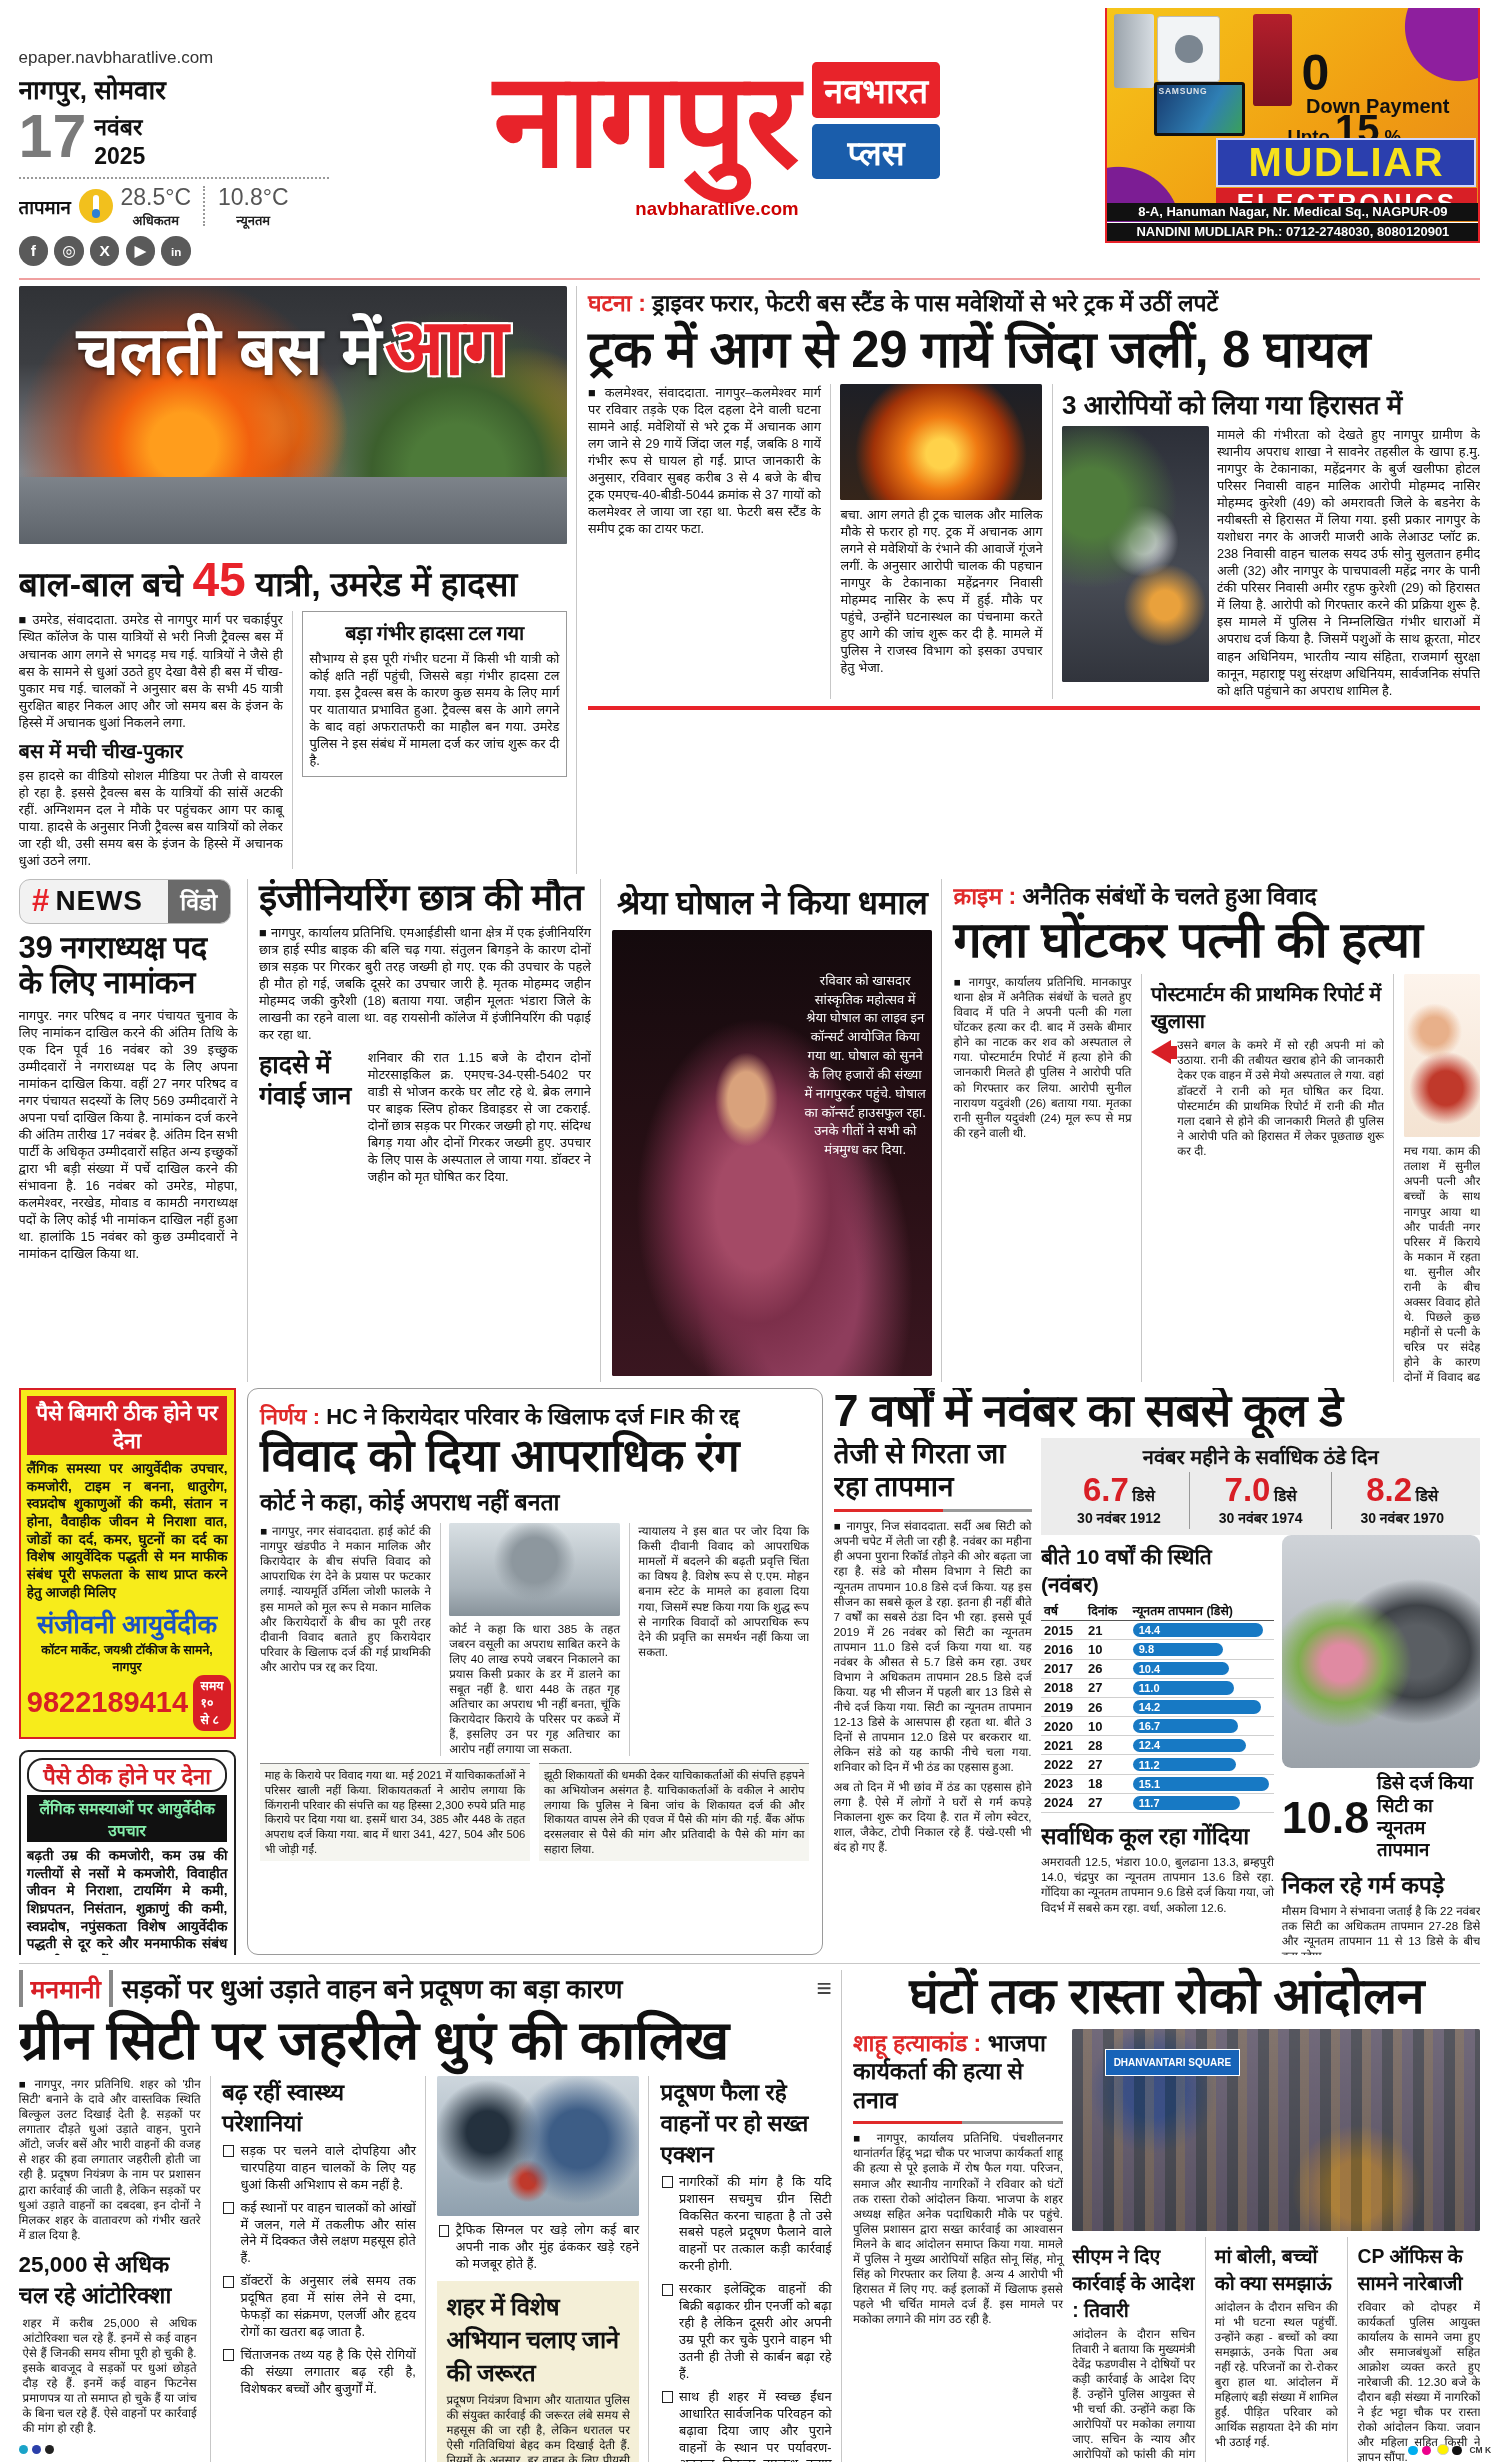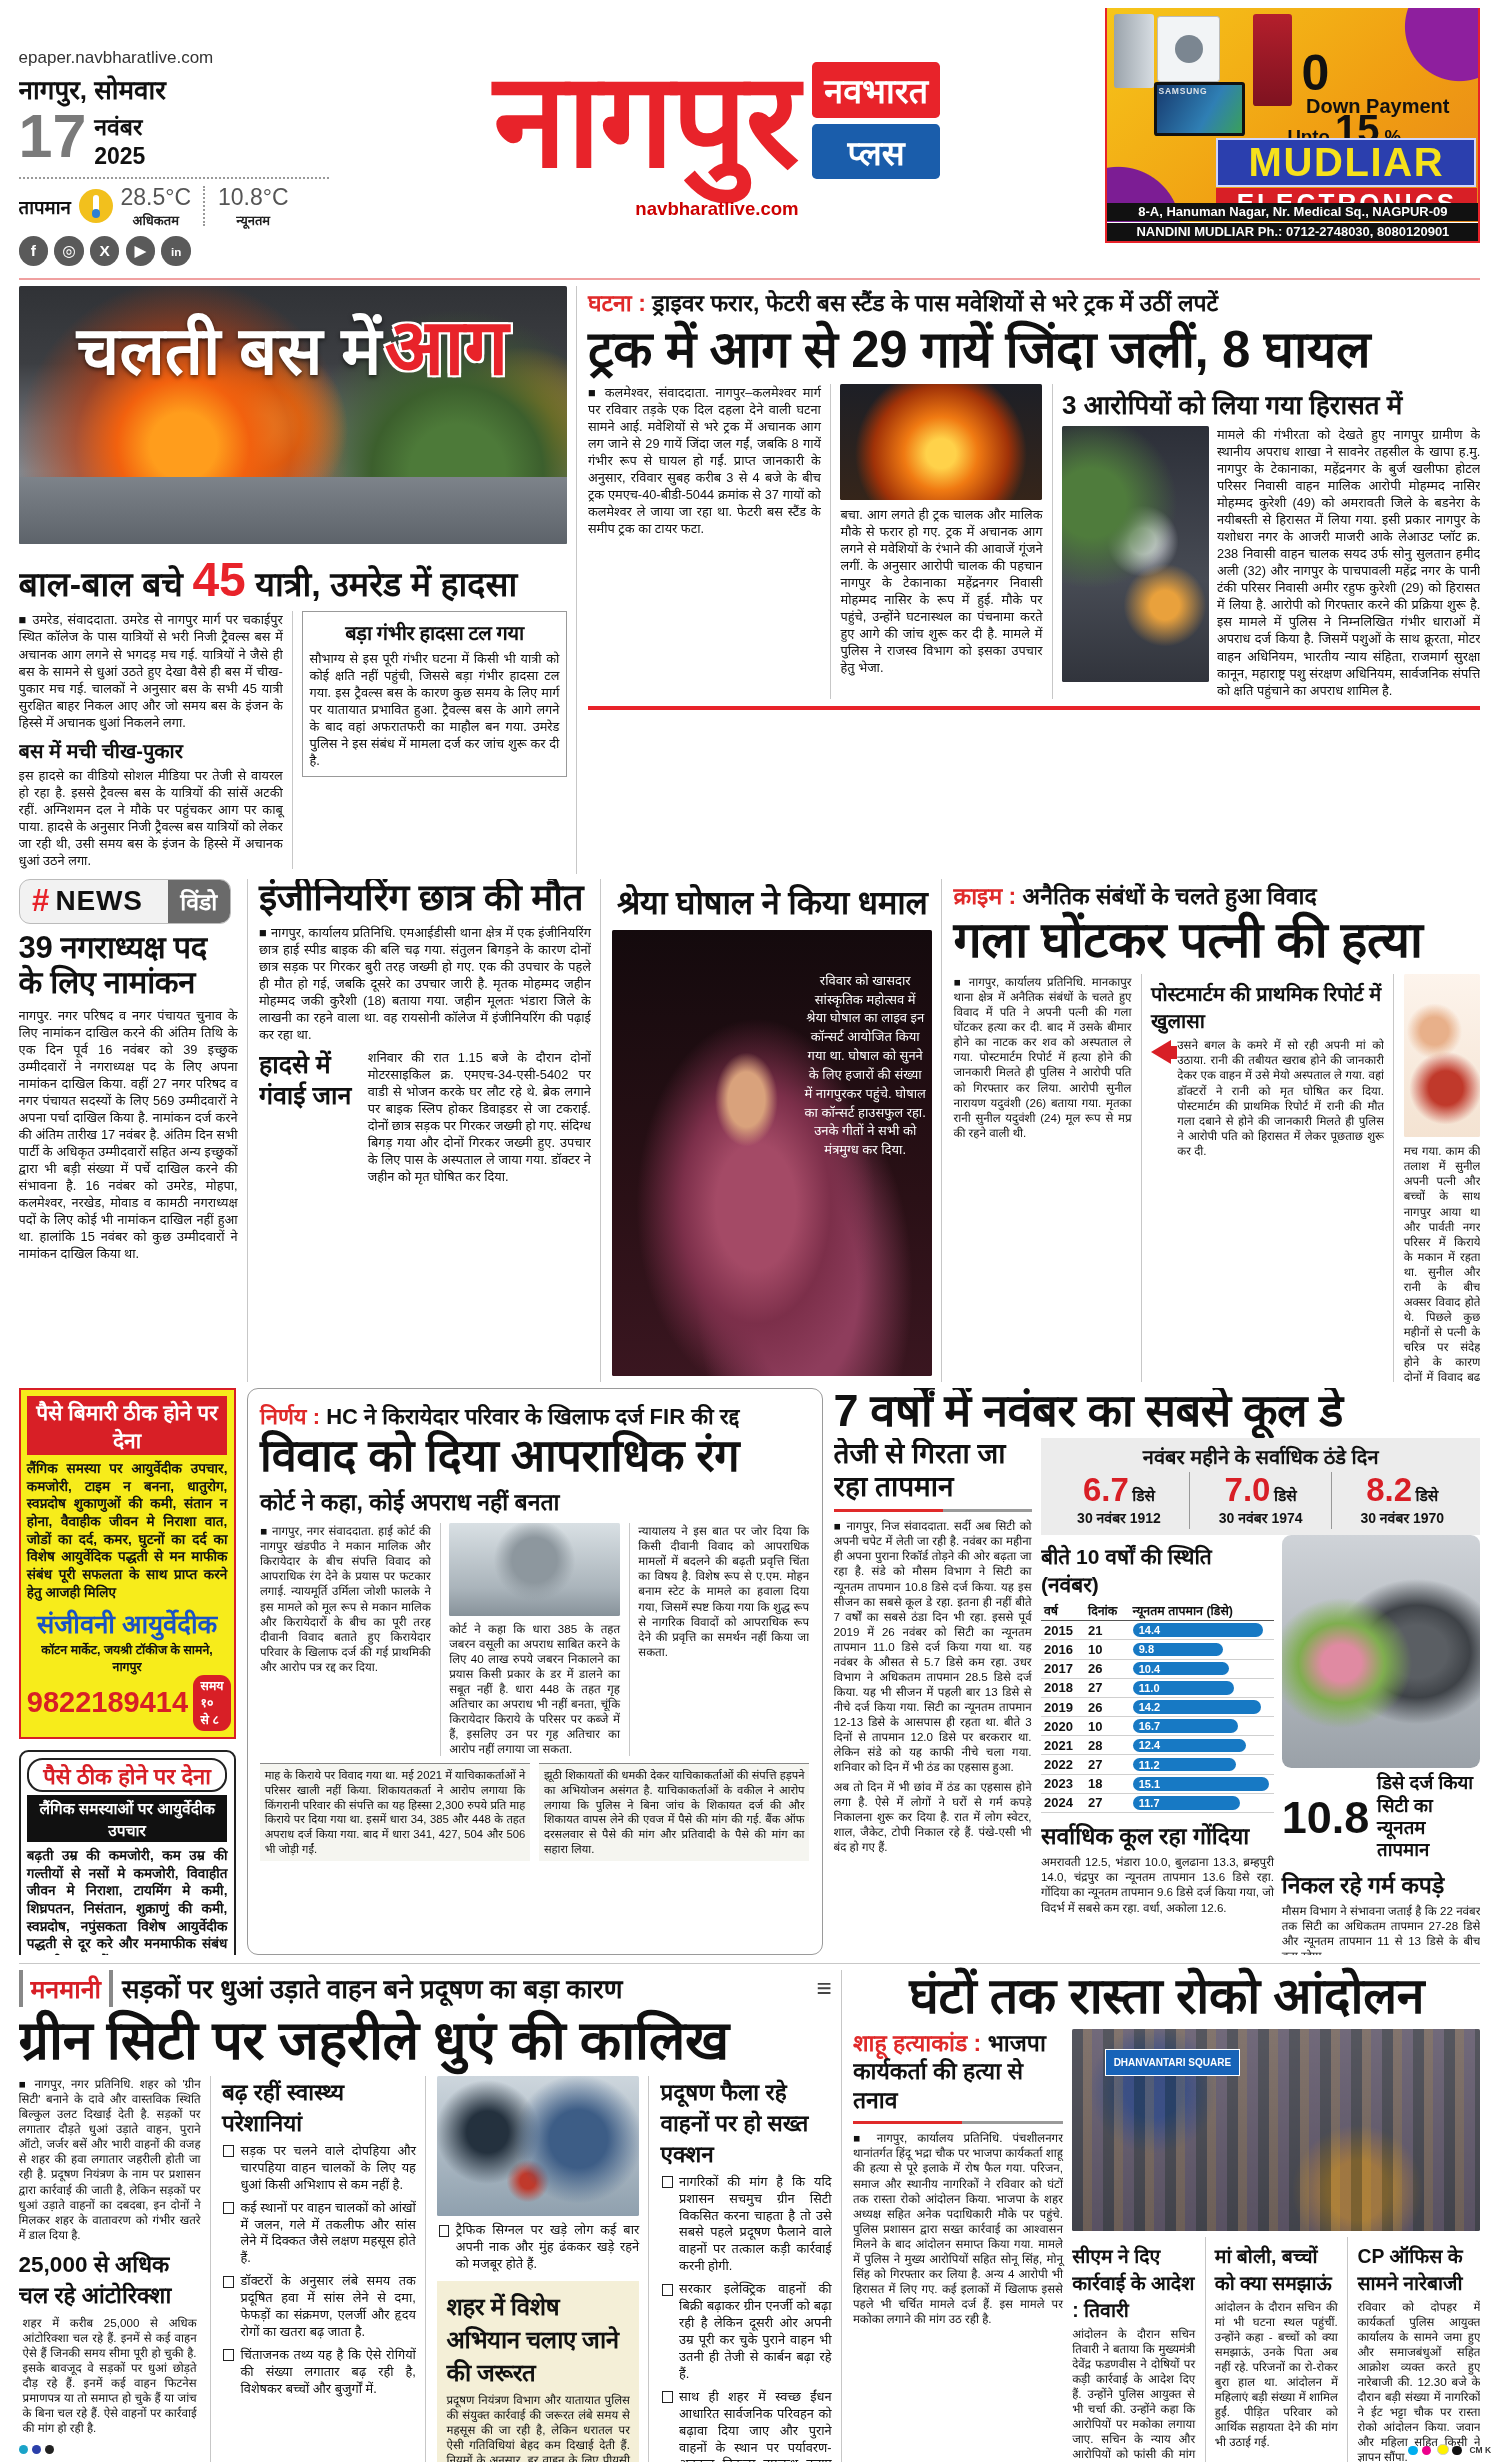--- a/index.html
+++ b/index.html
@@ -179,21 +179,21 @@
   
   .lad1{background:#f7ec1b;border:2.3px solid #d81f26;padding:6.2px;}
   .lad1-title{background:#d81f26;color:#fff;font-size:21px;font-weight:900;text-align:center;padding:1.6px;}
   .lad1 .bod{font-size:13.6px;font-weight:700;line-height:1.3;margin:4.7px 0;}
   .lad1-name{color:#1a52c4;font-size:25.6px;font-weight:900;text-align:center;}
   .lad1-addr{font-size:12.4px;font-weight:800;text-align:center;}
   .lad1-ph{color:#d81f26;font-size:29px;font-weight:900;}
   .lad1-time{background:#d81f26;color:#fff;border-radius:11px;font-size:12.4px;font-weight:800;padding:2.3px 7.8px;}
   .lad2{background:#fff;border:2.3px solid #222;border-radius:9.3px;padding:6.2px;margin-top:11px;}
   .lad2-title{border:2.3px solid #222;border-radius:15.5px;color:#d81f26;font-size:22px;font-weight:900;text-align:center;}
-  .lad2-strip{background:#111;color:#ffffff;font-size:15.5px;font-weight:800;text-align:center;margin-top:3.1px;padding:1.6px;}
+  .lad2-strip{background:#111;color:#86efac;font-size:15.5px;font-weight:800;text-align:center;margin-top:3.1px;padding:1.6px;}
   .lad2 .bod{font-size:13.6px;font-weight:700;line-height:1.3;margin:4.7px 0;}
   
   .pol-kick{display:flex;align-items:center;gap:9.3px;}
   .pol-tag{border-left:4.7px solid #888;border-right:4.7px solid #888;padding:1.6px 7.8px;color:#d81f26;
            font-size:25px;font-weight:900;}
   .pol-kick-t{font-size:26px;font-weight:800;}
   .menu-ic{margin-left:auto;font-size:26px;color:#444;line-height:.8;}
   .h-pol{font-size:54px;line-height:1.02;margin:6.2px 0 7.8px 0;}
   ul.chk{list-style:none;margin:3.1px 0;padding:0;}
   ul.chk li{font-size:12.8px;line-height:1.32;margin-bottom:6.2px;padding-left:18.6px;position:relative;text-align:justify;}

